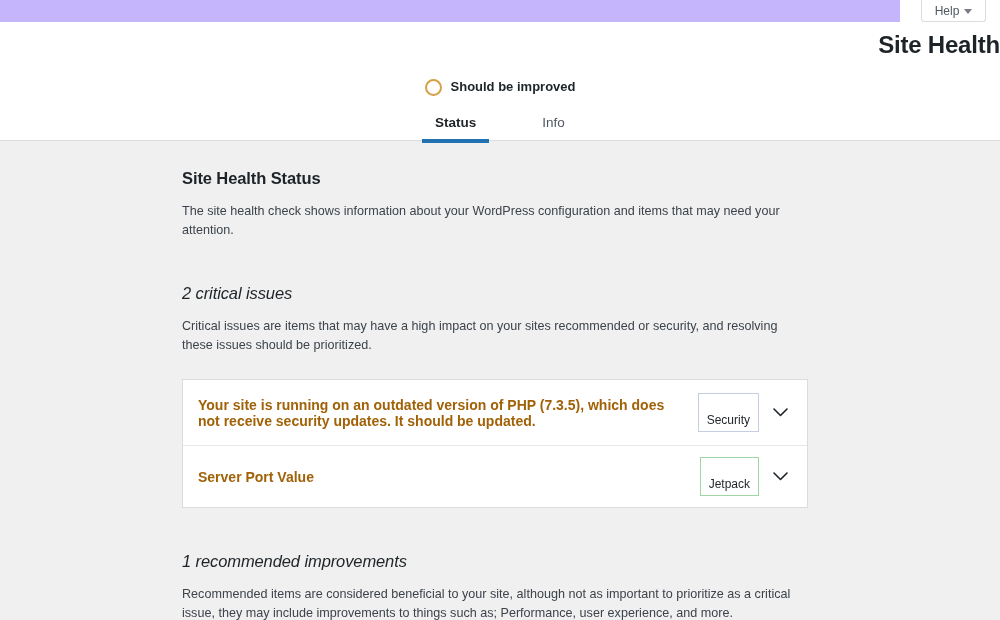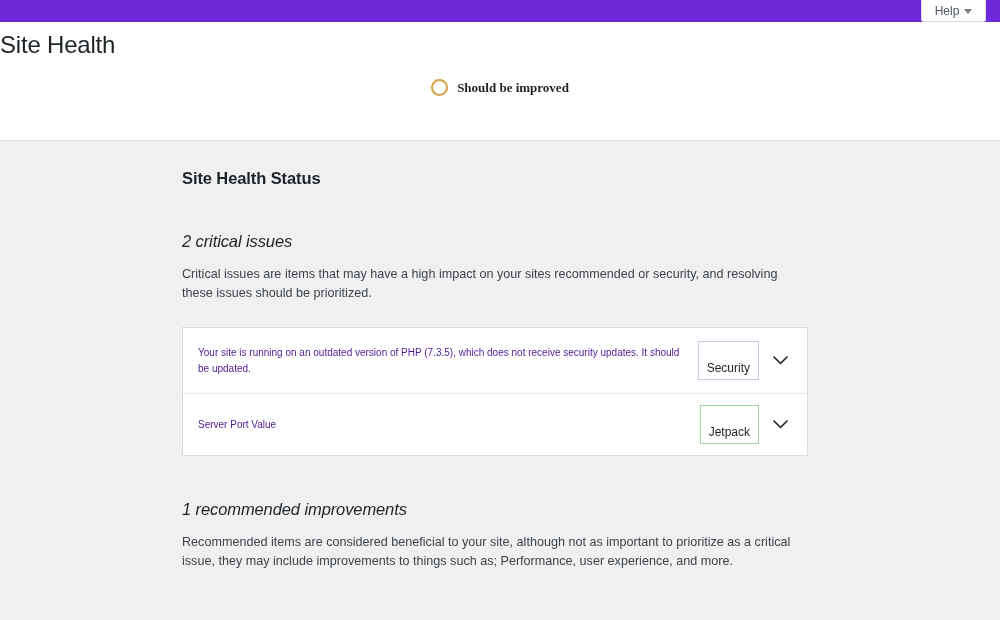--- a/index.html
+++ b/index.html
@@ -15,23 +15,23 @@
     color: #1d2327;
     overflow: hidden;
     position: relative;
   }
 
   
   #help-wrap {
     position: absolute;
     top: 0;
     left: 0;
-    width: 1000px;
+    width: 900px;
     height: 22px;
-    background: #6d28d9;
+    background: #c4b5fd;
     z-index: 5;
   }
   #help-button {
     position: absolute;
     top: 0px;
     left: 921px;
     width: 65px;
     height: 22px;
     background: #ffffff;
     border: 1px solid #dcdcde;
@@ -63,36 +63,34 @@
     width: 1000px;
     height: 141px;
     background: #ffffff;
     border-bottom: 1px solid #dcdcde;
   }
   #page-title {
     position: absolute;
     top: 31px;
     left: 0;
     width: 1000px;
-    text-align: left;
+    text-align: right;
     font-size: 24px;
-    font-weight: normal;
+    font-weight: bold;
     letter-spacing: -0.2px;
     color: #1d2327;
   }
   #status-line {
     position: absolute;
     top: 79px;
     left: 0;
     width: 1000px;
     display: flex;
-    align-items: center;
     justify-content: center;
     gap: 9px;
-    font-family: Liberation Serif, serif;
   }
   #status-ring {
     width: 17px;
     height: 17px;
     border-radius: 50%;
     border: 2px solid #d5a048;
     background: transparent;
     flex: none;
   }
   #status-label {
@@ -171,24 +169,24 @@
     align-items: center;
     padding: 11px 14px 11px 15px;
     border-top: 1px solid #e8e8e8;
     min-height: 38px;
     cursor: pointer;
   }
   .issue-row:first-child { border-top: none; }
   .issue-row.tall { padding-top: 13px; padding-bottom: 13px; }
   .issue-text {
     flex: 1;
-    font-size: 10px;
+    font-size: 14px;
     line-height: 16px;
-    font-weight: normal;
-    color: #4c1d95;
+    font-weight: bold;
+    color: #a16207;
     padding-right: 14px;
   }
   .badge {
     flex: none;
     font-size: 12px;
     color: #1d2327;
     border: 1px solid #c3cfe0;
     background: #ffffff;
     padding: 19px 8px 4px 8px;
     white-space: nowrap;
@@ -209,33 +207,38 @@
 <body>
 
 <div id="header-band">
   <div id="page-title">Site Health</div>
 
   <div id="status-line">
     <span id="status-ring"></span>
     <span id="status-label">Should be improved</span>
   </div>
 
+  <div id="tabs">
+    <div class="tab active">Status</div>
+    <div class="tab">Info</div>
+  </div>
 </div>
 
 <div id="help-wrap">
   <div id="help-button">
     <span>Help</span>
     <span class="caret"></span>
   </div>
 </div>
 
 <div id="content">
   <div class="inner">
 
     <h2 class="section-title">Site Health Status</h2>
+    <p class="desc">The site health check shows information about your WordPress configuration and items that may need your attention.</p>
 
     <h3 class="sub-title">2 critical issues</h3>
     <p class="desc">Critical issues are items that may have a high impact on your sites recommended or security, and resolving these issues should be prioritized.</p>
 
     <div class="issues-card">
       <div class="issue-row tall">
         <div class="issue-text">Your site is running on an outdated version of PHP (7.3.5), which does not receive security updates. It should be updated.</div>
         <div class="badge">Security</div>
         <div class="chev">
           <svg width="15" height="9" viewBox="0 0 15 9">

